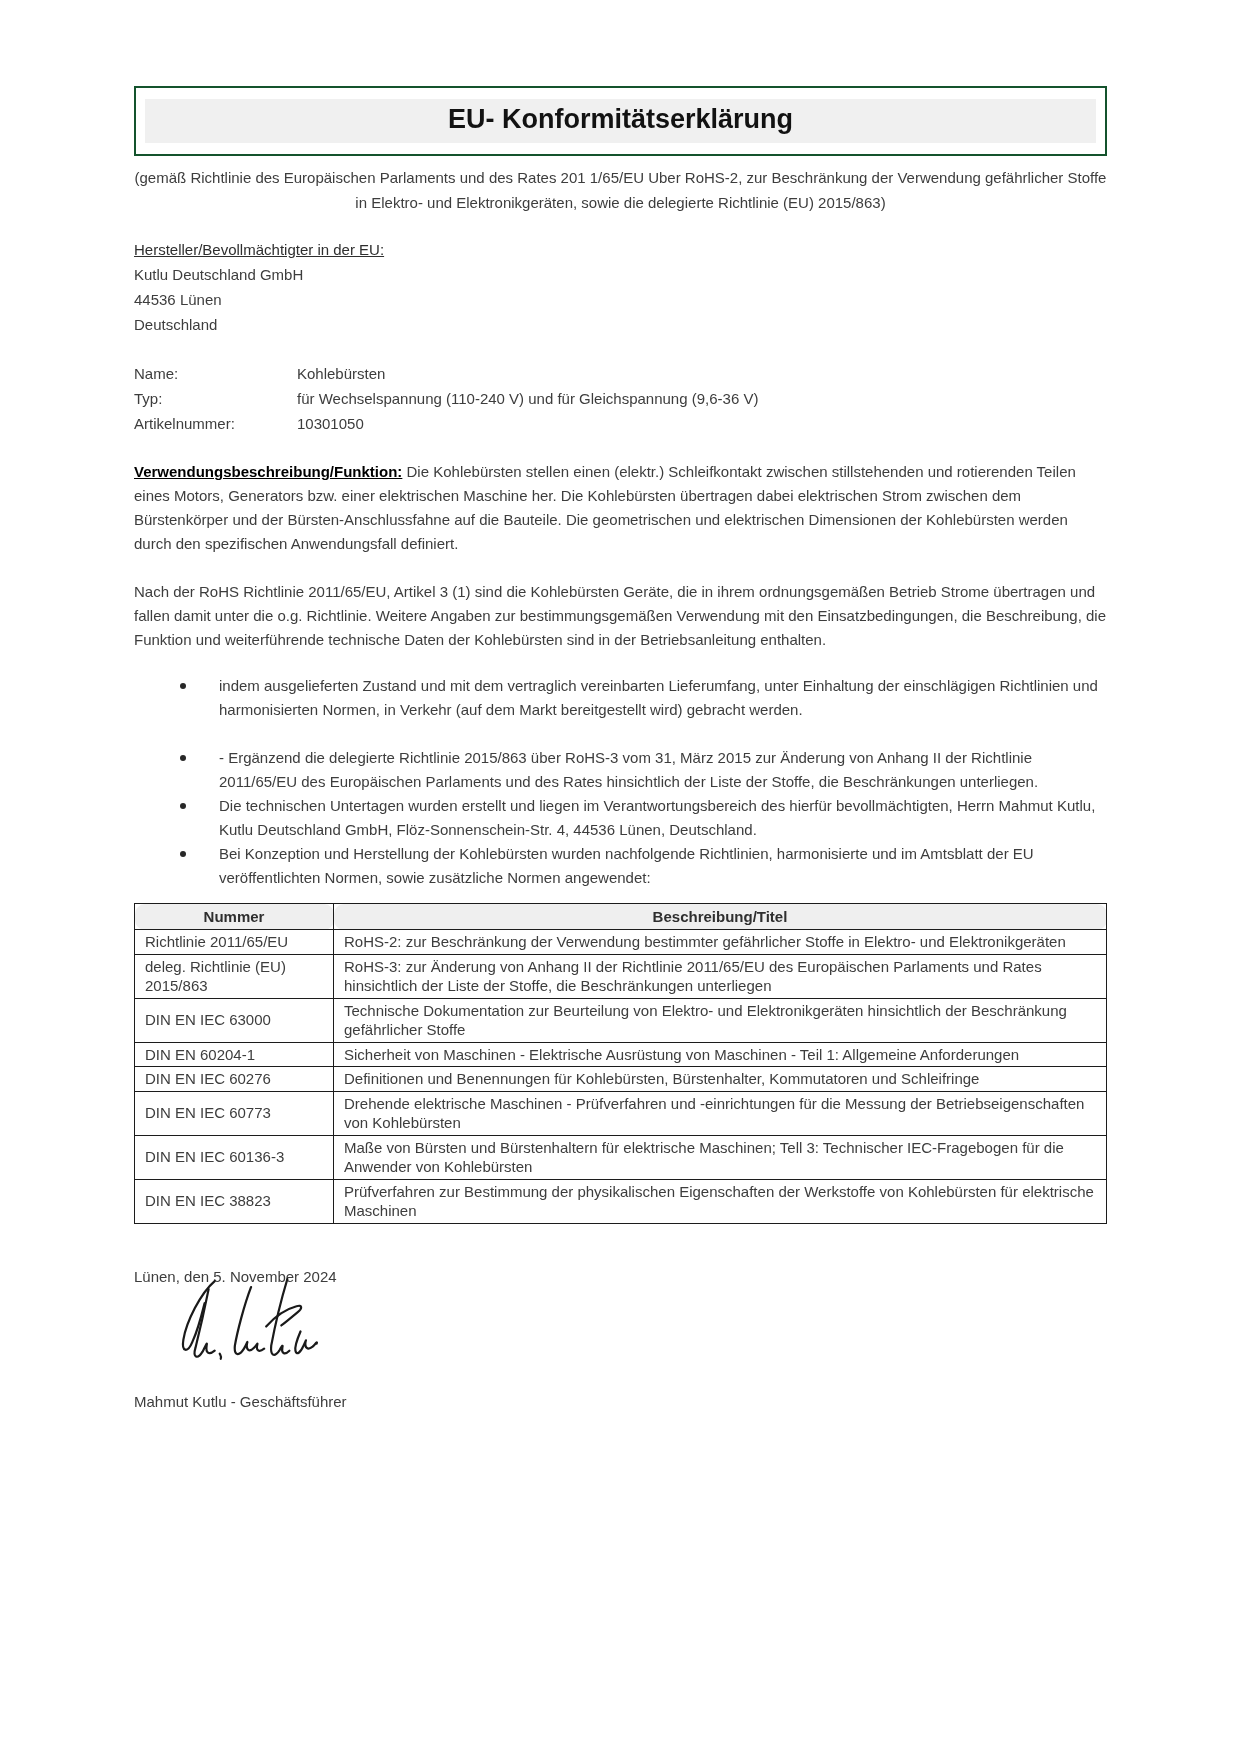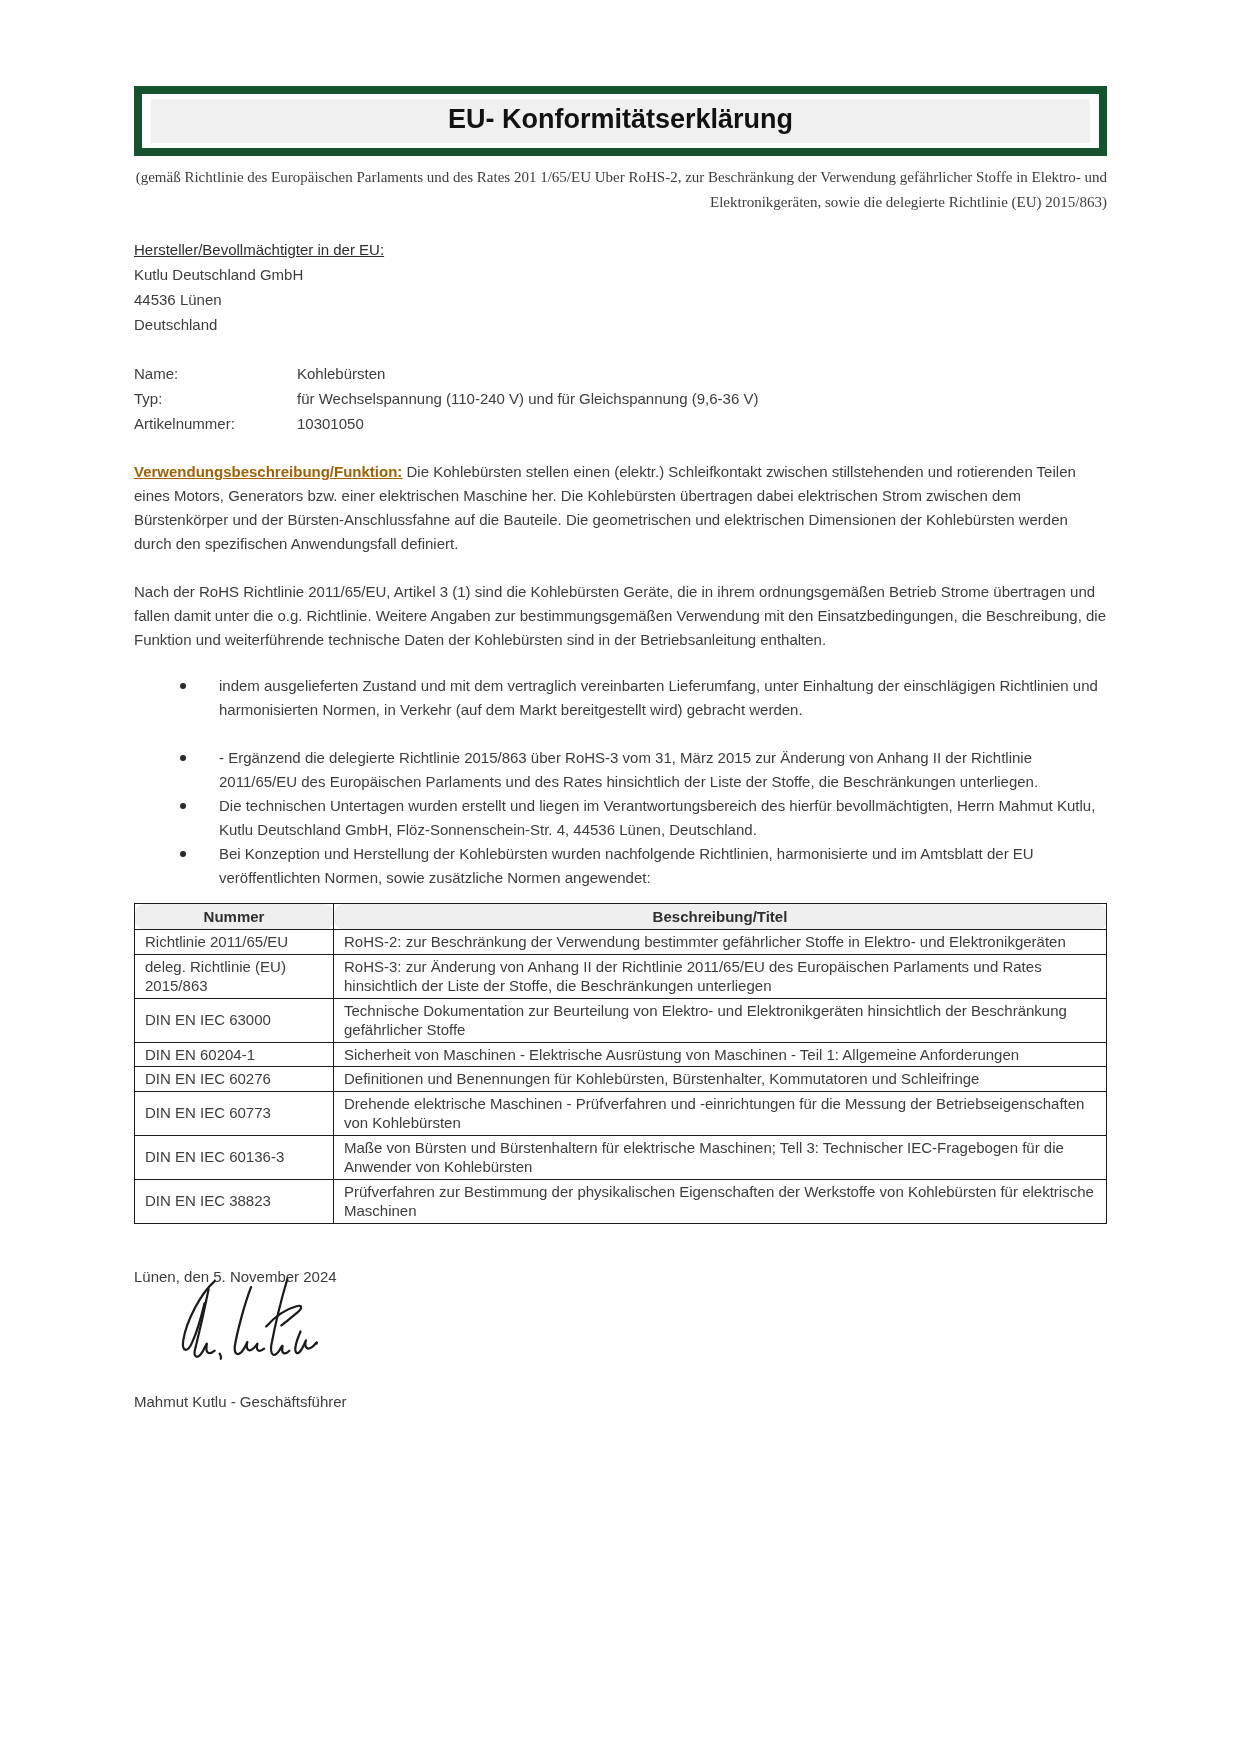--- a/index.html
+++ b/index.html
@@ -13,40 +13,39 @@
   }
   .page {
     box-sizing: border-box;
     width: 1241px;
     height: 1754px;
     padding: 86px 134px 0 134px;
   }
 
   
   .title-box {
-    border: 8px solid #14532d;
-    padding: 5px 9px;
+    border: 2px solid #14532d;
+    padding: 11px 9px;
   }
   .title-band {
     background: #f0f0f0;
     text-align: center;
     padding: 4px 0 7px 0;
   }
   .title-band h1 {
     margin: 0;
     font-size: 27px;
     line-height: 33px;
     font-weight: bold;
     color: #121212;
   }
   .subtitle {
     margin: 9px 0 0 0;
-    text-align: right;
+    text-align: center;
     line-height: 25px;
-    font-family: Liberation Serif, serif;
   }
 
   
   .section { margin-top: 22px; }
   .heading-bu {
     font-weight: normal;
     text-decoration: underline;
     color: #2e2e2e;
     line-height: 25px;
   }
@@ -56,21 +55,21 @@
   .fields { margin-top: 24px; }
   .field-row { display: flex; line-height: 25px; }
   .field-label { width: 163px; flex: none; }
   .field-value { flex: 1; }
 
   
   .para { margin: 24px 0 0 0; line-height: 24px; }
   .bold-underline {
     font-weight: bold;
     text-decoration: underline;
-    color: #a16207;
+    color: #000000;
   }
 
   
   .bullets {
     margin: 22px 0 0 0;
     padding: 0 0 0 85px;
     list-style: none;
   }
   .bullets li { position: relative; line-height: 24px; }
   .bullets li::before {

